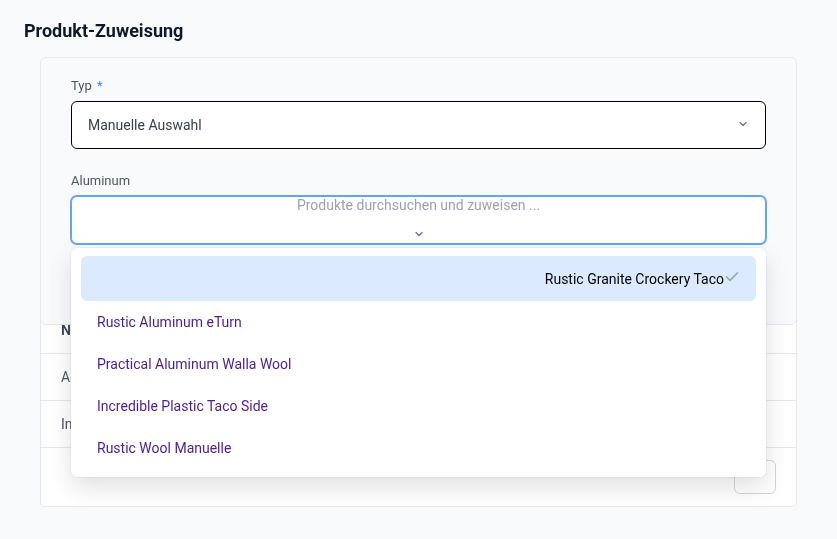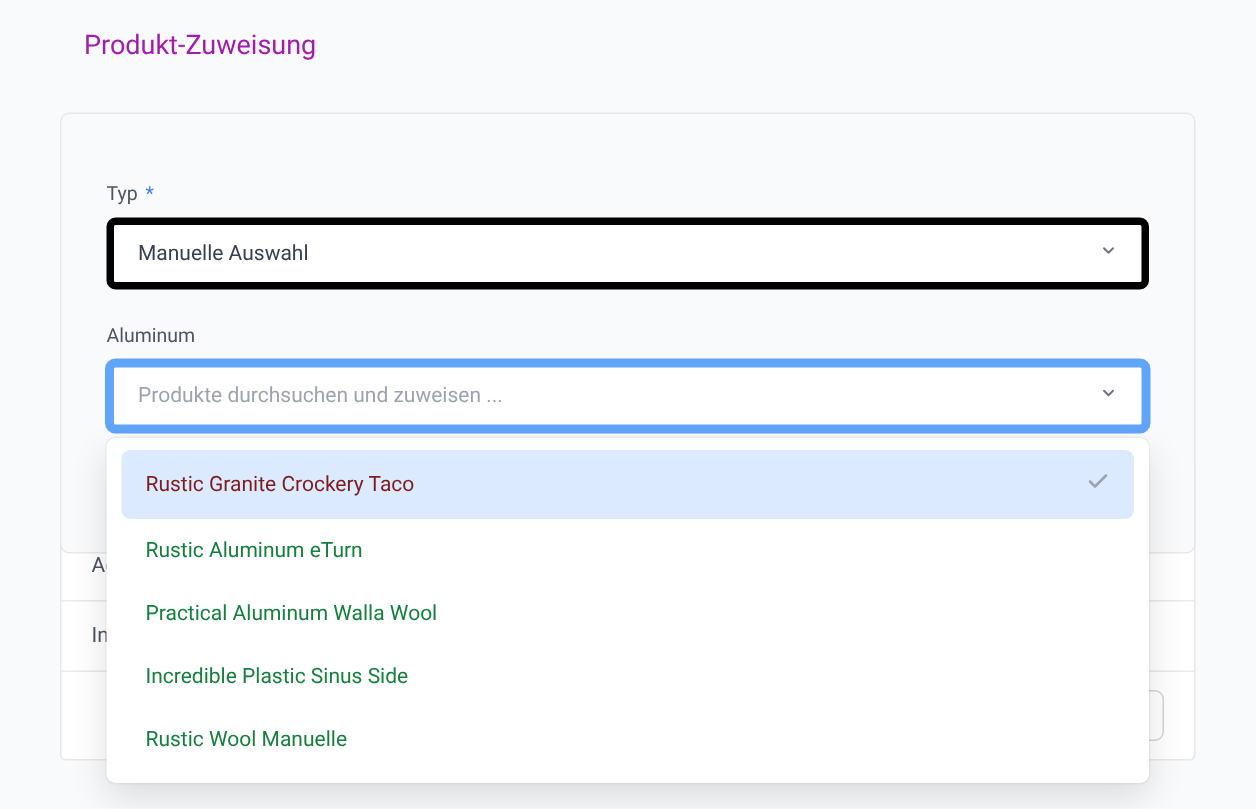--- a/index.html
+++ b/index.html
@@ -10,30 +10,30 @@
   body {
     font-family: -apple-system, BlinkMacSystemFont, "Segoe UI", Roboto, Arial, sans-serif;
     background: #f9fafb;
     color: #4b5563;
     font-size: 14px;
     width: 837px;
     height: 539px;
     overflow: hidden;
   }
   .page-title {
-    padding: 20px 56px 16px;
+    padding: 20px 24px 16px;
     font-size: 18px;
-    font-weight: 400;
-    color: #a21caf;
+    font-weight: 700;
+    color: #0f172a;
   }
   .form-card {
-    margin: 18px 40px;
+    margin: 0 40px;
     border: 1px solid #e5e7eb;
     border-radius: 6px;
-    padding: 46px 30px 56px;
+    padding: 20px 30px 56px;
     background: #f9fafb;
     position: relative;
   }
   .field-group {
     margin-bottom: 24px;
     position: relative;
   }
   .field-label {
     display: block;
     font-size: 13px;
@@ -42,30 +42,31 @@
   }
   .required-mark {
     color: #3b82f6;
     margin-left: 2px;
   }
   .select-control {
     position: relative;
     width: 100%;
     height: 48px;
     background: #fff;
-    border: 5px solid #000000;
+    border: 1px solid #000000;
     border-radius: 6px;
     display: flex;
     align-items: center;
     padding: 0 16px;
     cursor: pointer;
   }
   .select-control.focused {
     border-color: #60a5fa;
     box-shadow: 0 0 0 1px #60a5fa;
+    flex-direction: column;
   }
   .select-value {
     flex: 1;
     font-size: 14px;
     color: #374151;
   }
   .select-placeholder {
     flex: 1;
     font-size: 14px;
     color: #9ca3af;
@@ -96,30 +97,31 @@
   .dropdown-scroll::-webkit-scrollbar-track {
     background: transparent;
   }
   .dropdown-scroll::-webkit-scrollbar-thumb {
     background: #c7cdd4;
     border-radius: 5px;
   }
   .dropdown-option {
     padding: 13px 16px;
     font-size: 14px;
-    color: #15803d;
+    color: #4c1d95;
     border-radius: 6px;
     cursor: pointer;
     display: flex;
     align-items: center;
     justify-content: space-between;
   }
   .dropdown-option.selected {
     background: #dbeafe;
-    color: #7f1d1d;
+    color: #000000;
+    justify-content: flex-end;
   }
   .check-icon {
     color: #9ca3af;
   }
   .bg-table {
     position: absolute;
     left: 40px;
     right: 40px;
     top: 306px;
     border: 1px solid #e5e7eb;
@@ -209,21 +211,21 @@
                 <polyline points="20 6 9 17 4 12"></polyline>
               </svg></span>
           </div>
           <div class="dropdown-option">
             <span>Rustic Aluminum eTurn</span>
           </div>
           <div class="dropdown-option">
             <span>Practical Aluminum Walla Wool</span>
           </div>
           <div class="dropdown-option">
-            <span>Incredible Plastic Sinus Side</span>
+            <span>Incredible Plastic Taco Side</span>
           </div>
           <div class="dropdown-option">
             <span>Rustic Wool Manuelle</span>
           </div>
         </div>
     </div>
   </div>
 
 </div>
 

